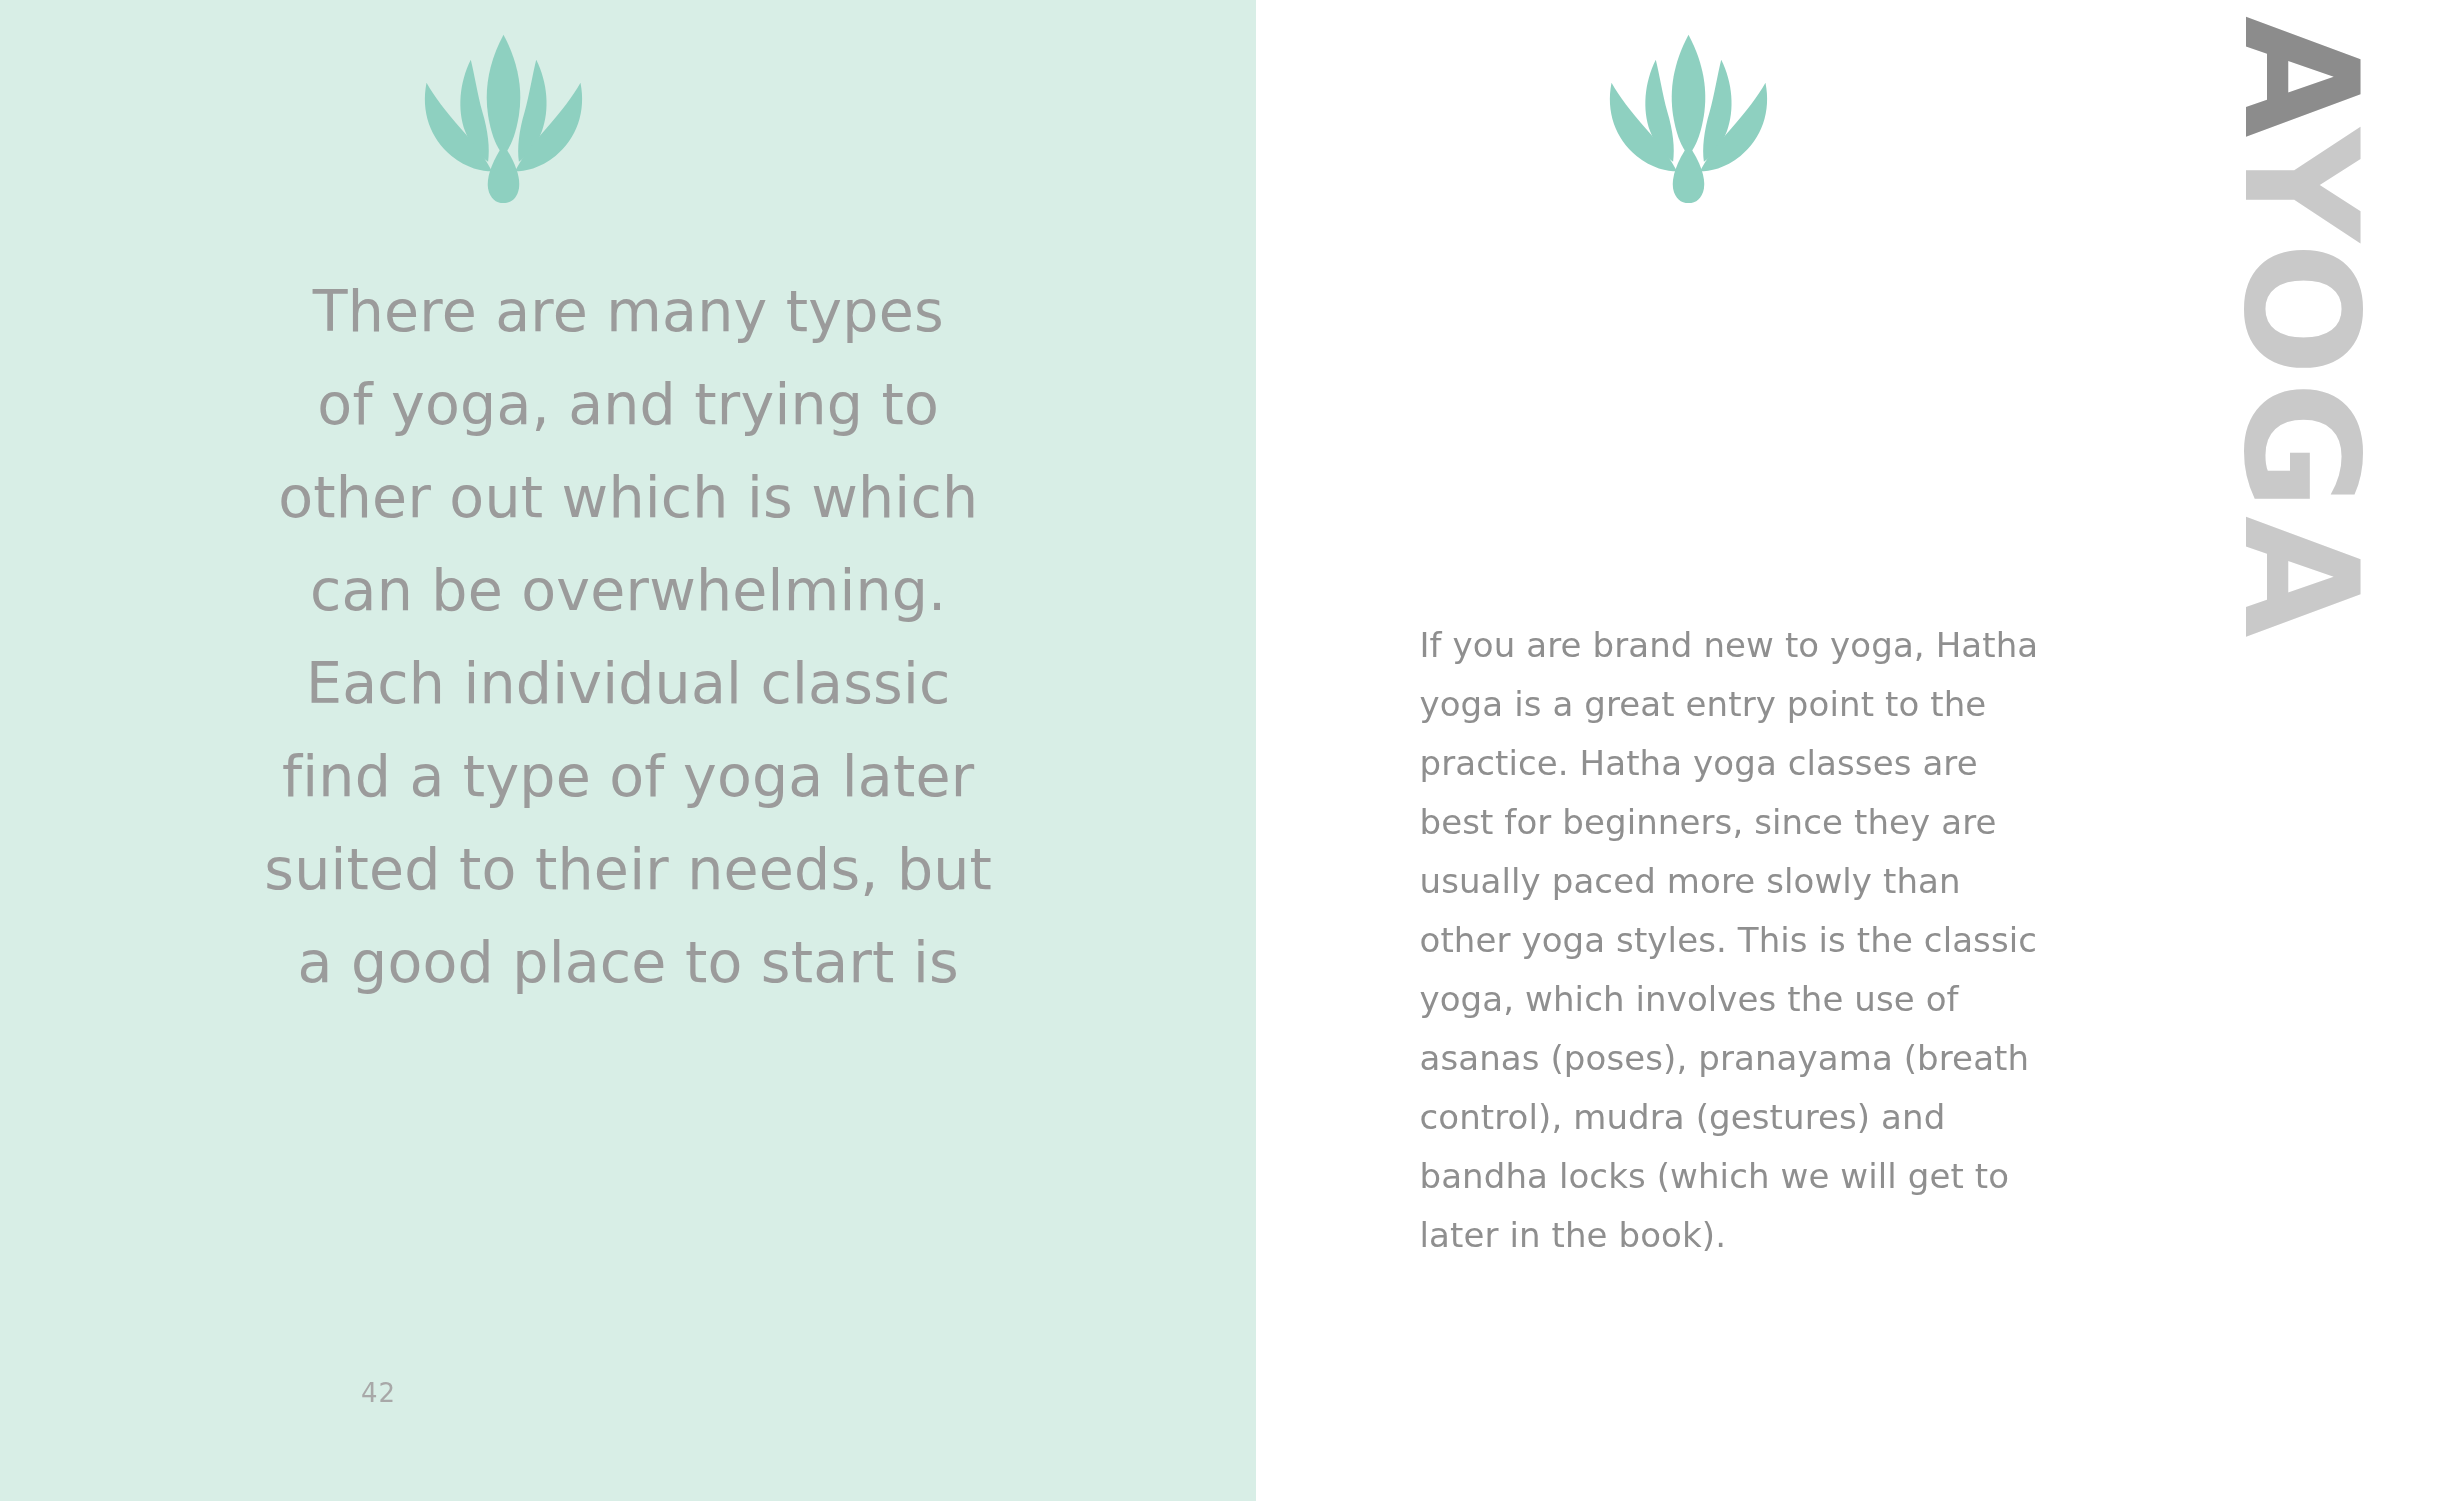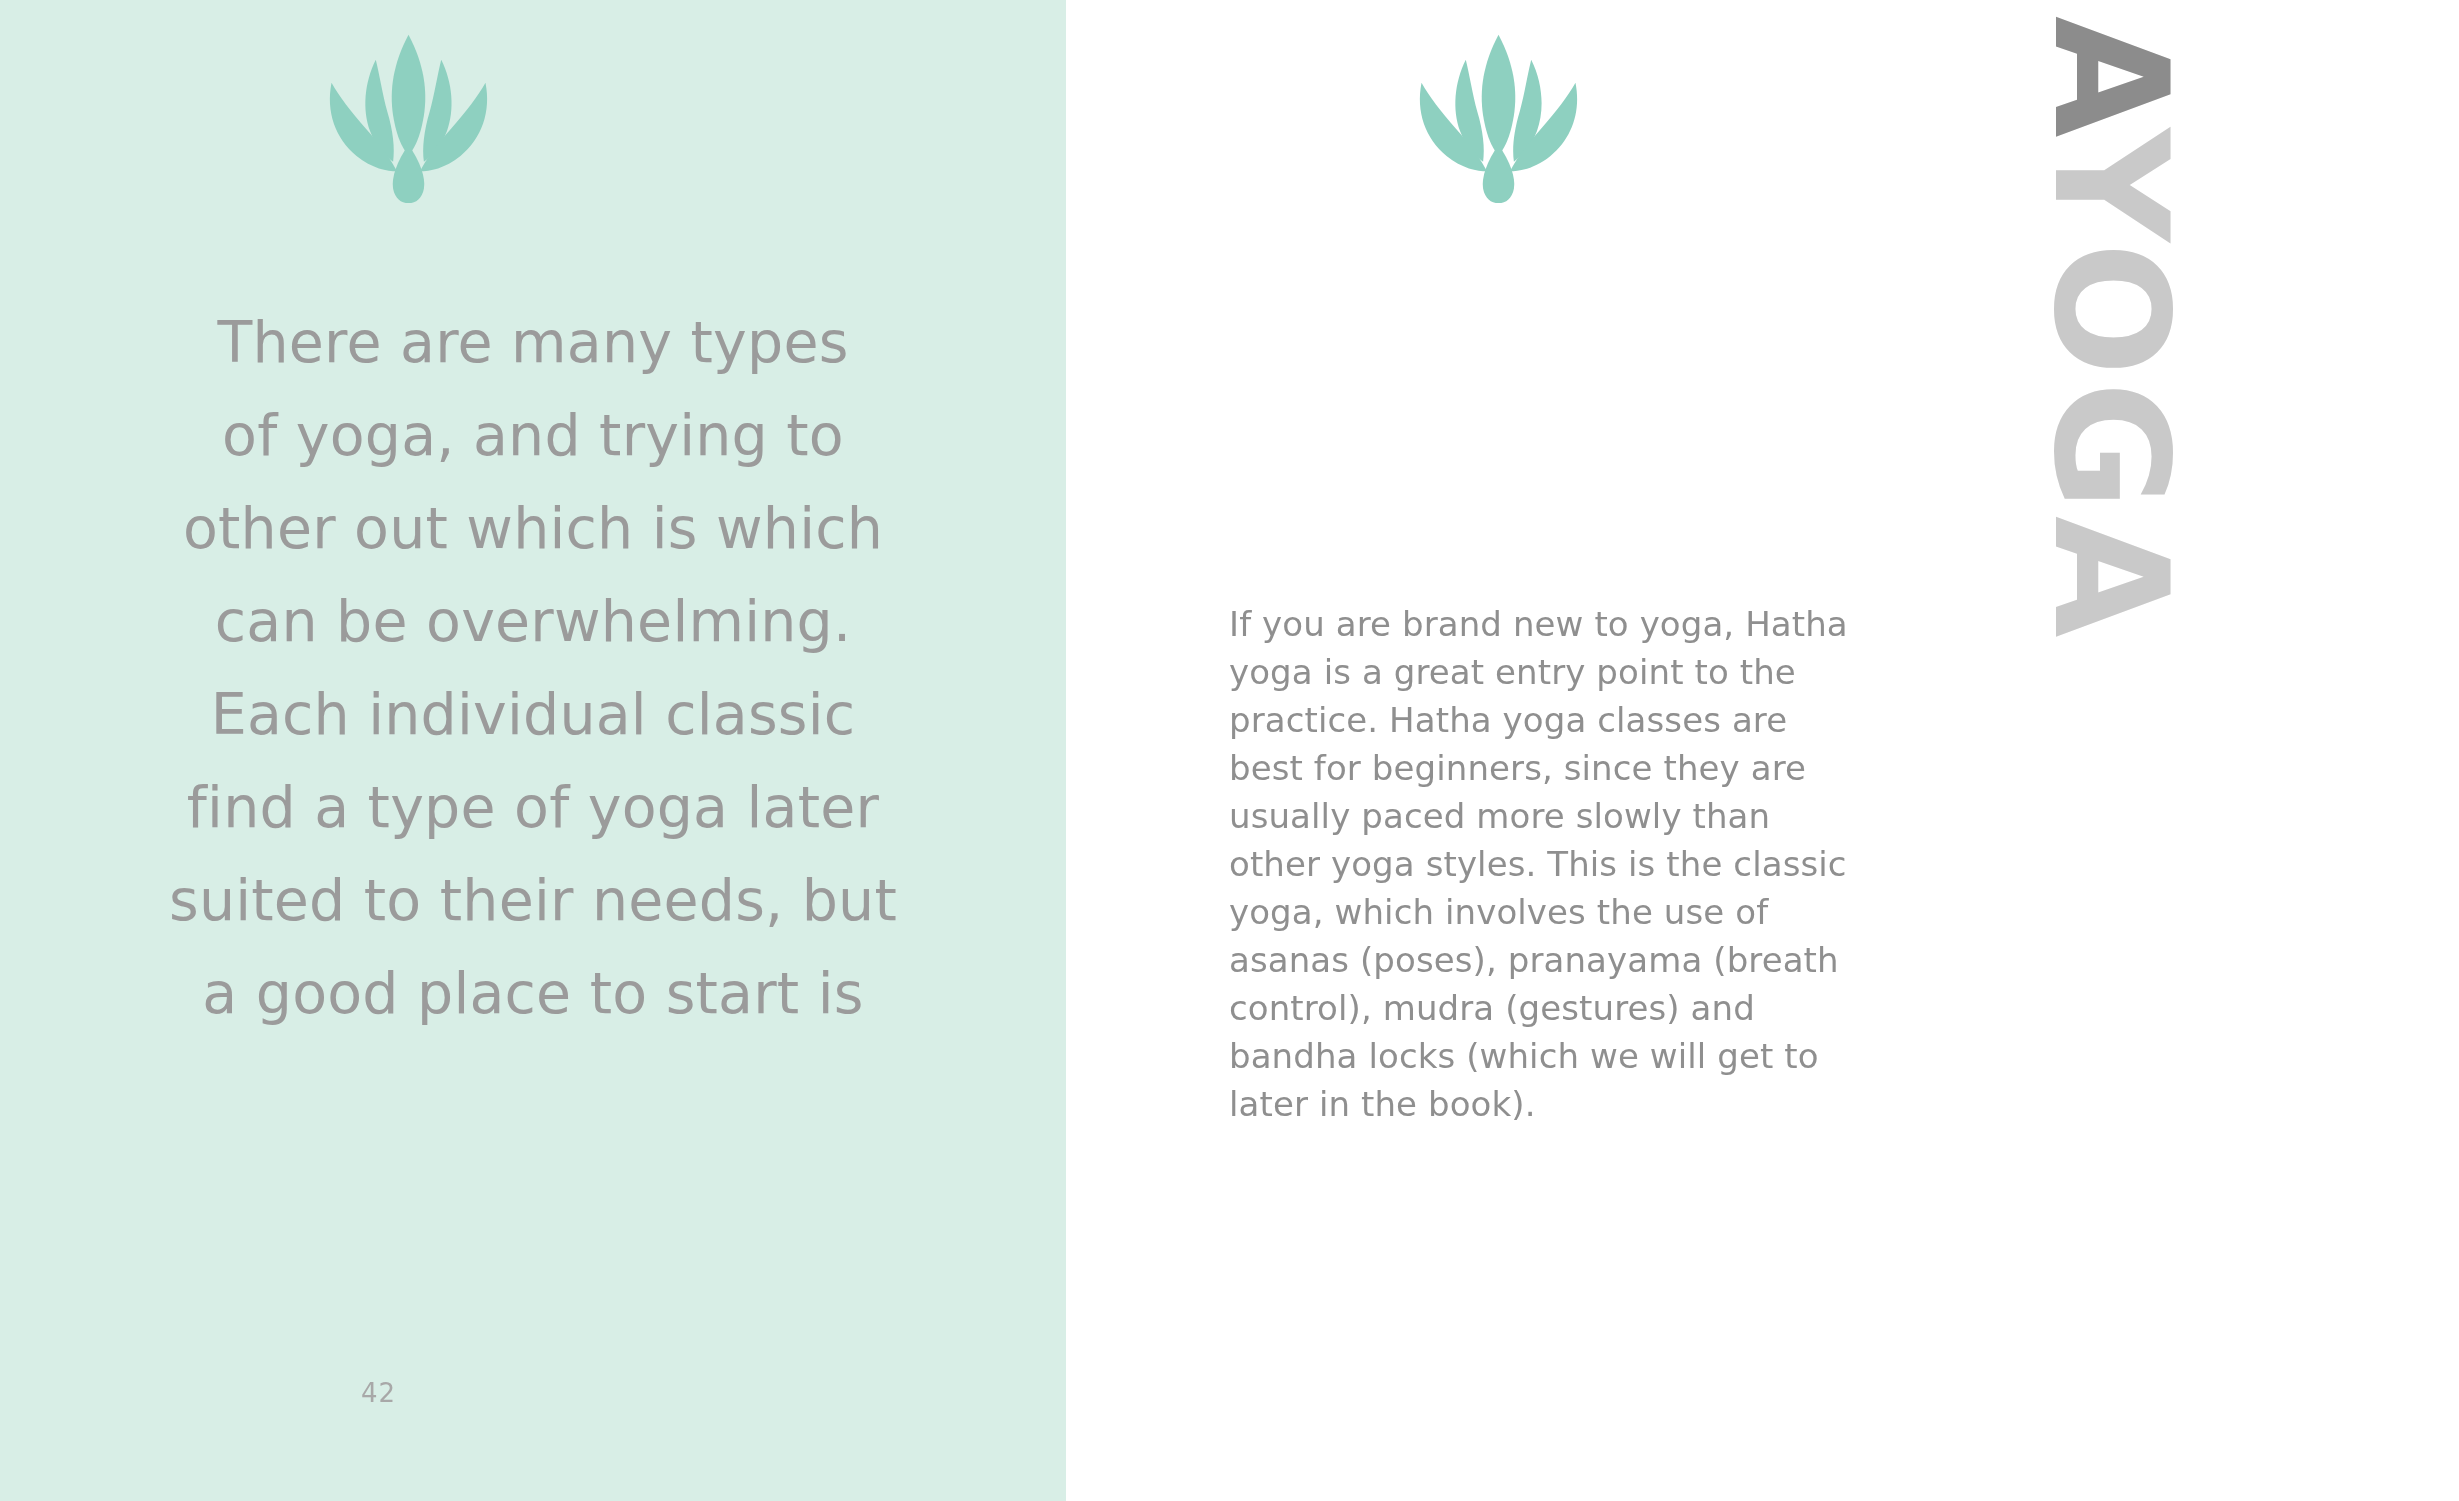--- a/index.html
+++ b/index.html
@@ -17,28 +17,27 @@
     position: relative;
     width: 2459px;
     height: 1502px;
     display: flex;
     background: #ffffff;
   }
 
   
   .page-left {
     position: relative;
-    width: 1066px;
+    width: 1257px;
     height: 1502px;
     background: #d8eee6;
     box-sizing: border-box;
     display: flex;
     flex-direction: column;
     align-items: center;
-    gap: 31px;
   }
   .page-right {
     position: relative;
     width: 1203px;
     height: 1502px;
     background: #ffffff;
     box-sizing: border-box;
   }
 
   
@@ -90,27 +89,27 @@
   .folio-right {
     left: 0;
     width: 1203px;
     text-align: center;
     margin-left: -106px;
   }
 
   
   .body-copy {
     position: absolute;
-    top: 600px;
+    top: 616px;
     left: 163px;
     width: 634px;
     color: #8f8f8f;
     font-family: "DejaVu Sans", sans-serif;
     font-size: 34px;
-    line-height: 48px;
+    line-height: 59px;
     letter-spacing: 0.1px;
   }
 
   
   .vertical-title {
     position: absolute;
     top: 0;
     right: 0;
     width: 317px;
     height: 1066px;

